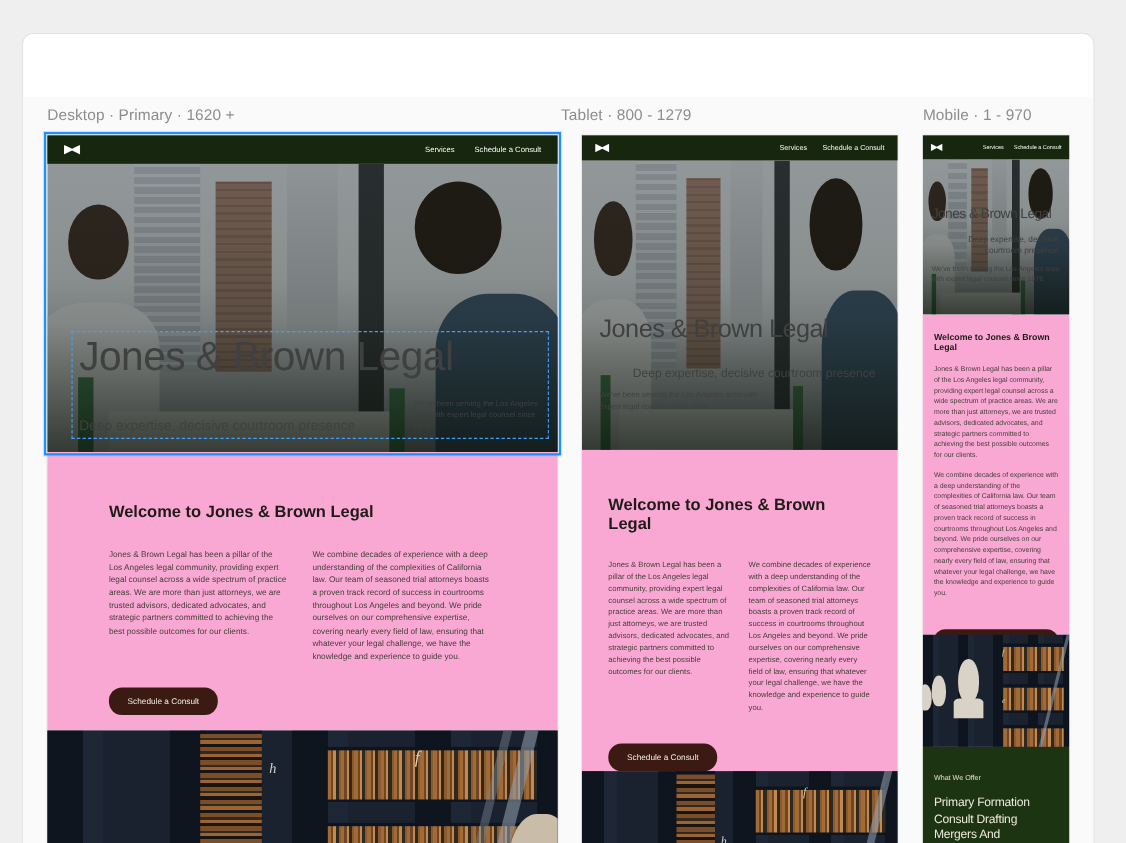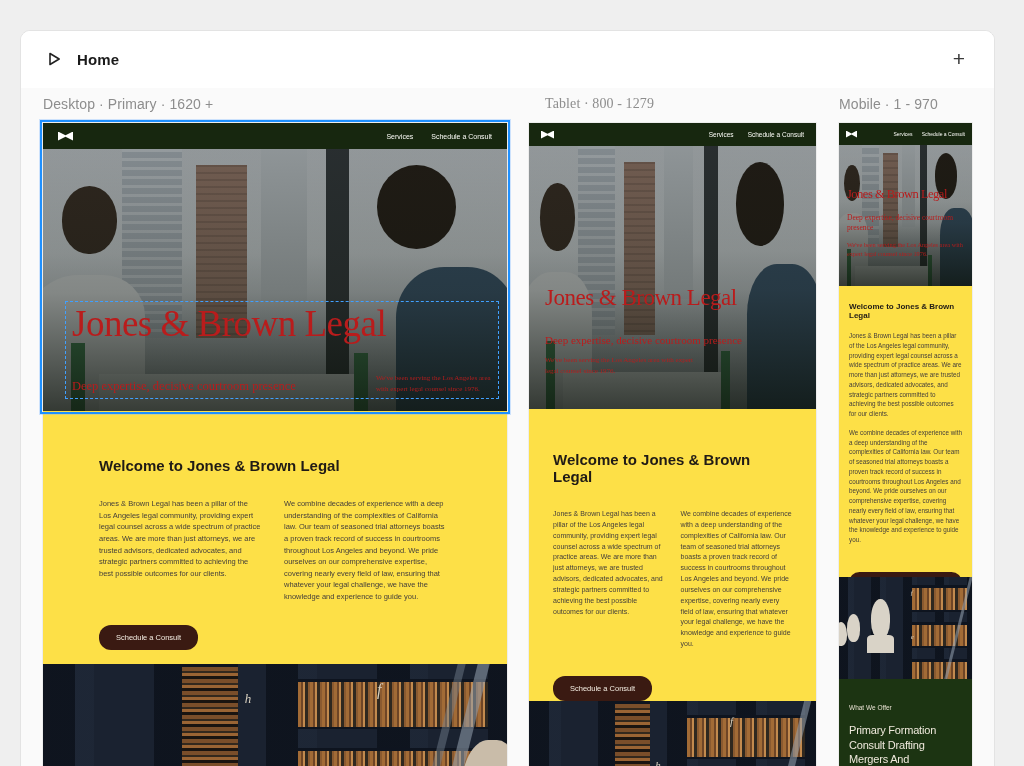--- a/index.html
+++ b/index.html
@@ -10,21 +10,21 @@
   .panel { position:absolute; left:20px; top:30px; width:975px; height:760px;
            background:#ffffff; border:1px solid #e3e3e3; border-radius:10px; overflow:hidden; }
   .topbar { height:56px; display:flex; align-items:center; padding:0 22px; background:#fff; }
   .play-btn { width:22px; height:22px; display:flex; align-items:center; justify-content:center; cursor:pointer; }
   .topbar-title { margin-left:12px; font-size:15px; font-weight:600; color:#1a1a1a; letter-spacing:.1px; }
   .add-btn { margin-left:auto; width:26px; height:26px; display:flex; align-items:center;
              justify-content:center; font-size:21px; font-weight:300; color:#3a3a3a; cursor:pointer; }
 
   .canvas { position:absolute; top:57px; left:0; right:0; bottom:0; background:#fafafa; }
   .bp-label { position:absolute; top:8px; font-size:14px; color:#8d8d8d; letter-spacing:.1px; cursor:default; }
-  .bp-desktop { left:22px; } .bp-tablet { left:524px;font-family:Liberation Serif, serif; } .bp-mobile { left:818px; }
+  .bp-desktop { left:22px; } .bp-tablet { left:489px; } .bp-mobile { left:818px; }
 
   
   .frame { position:absolute; top:35px; background:#fff; box-shadow:0 0 0 1px rgba(0,0,0,.05); }
   .frame.desktop { left:22px; width:464px; height:700px; }
   .frame.tablet  { left:508px; width:287px; height:700px; }
   .frame.mobile  { left:818px; width:133px; height:700px; }
 
   
   .nav { background:#17270f; display:flex; align-items:center; position:relative; z-index:2; }
   .desktop .nav { height:26px; padding:0 15px; }
@@ -60,45 +60,45 @@
      border-radius:45% 35% 0 0 / 40% 30% 0 0; }
   .pm-afro { position:absolute; right:11%; top:6%; width:17%; height:32%; background:#241d18; border-radius:50%; }
   .pm-body-r { position:absolute; right:-2%; bottom:0; width:26%; height:55%; background:#375068;
      border-radius:40% 40% 0 0 / 35% 35% 0 0; }
   .pm-table { position:absolute; left:12%; bottom:0; width:58%; height:14%; background:#d8dbdd; }
   .pm-chair1 { position:absolute; left:6%; bottom:0; width:3%; height:26%; background:#3e7a50; }
   .pm-chair2 { position:absolute; right:30%; bottom:0; width:3%; height:22%; background:#3e7a50; }
   .hero-shade { position:absolute; inset:0;
      background:linear-gradient(180deg, rgba(14,20,10,.22) 0%, rgba(14,20,10,.38) 55%, rgba(10,16,8,.78) 100%); }
 
-  .hero-text { position:absolute; z-index:3; color:#b91c1c;font-family:Liberation Serif, serif; }
+  .hero-text { position:absolute; z-index:3; color:#404040; }
   .desktop .hero-text { left:22px; right:8px; top:152px; bottom:12px;
      border:1px dashed #40a0ff; padding:3px 6px; }
   .site-title { font-weight:400; letter-spacing:-.5px; line-height:1.05; }
   .desktop .site-title { font-size:37px; }
   .tablet  .site-title { font-size:23px; }
   .mobile  .site-title { font-size:12.5px; }
   .desktop .hero-bottom { position:absolute; left:6px; right:6px; bottom:4px;
      display:flex; justify-content:space-between; align-items:flex-end; }
-  .tagline { font-size:12.5px; }
+  .tagline { font-size:12.5px;text-align:right; }
   .tablet .tagline { font-size:11px; margin-top:24px; }
   .mobile .tagline { font-size:7.5px; margin-top:12px; width:95%; line-height:1.3; }
   .since { font-size:7px; line-height:1.5; width:116px; opacity:.95; }
   .tablet .since { margin-top:9px; width:150px; }
   .mobile .since { margin-top:7px; width:98%; font-size:6.3px; line-height:1.45; }
   .tablet .hero-text { left:16px; top:140px; right:20px; }
   .mobile .hero-text { left:8px; top:43px; right:4px; }
 
   
   .selection-ring { position:absolute; left:-3px; top:-3px; width:470px; height:294px;
      border:2.5px solid #1e90ff; z-index:6; pointer-events:none;
      box-shadow:0 0 0 1px rgba(120,180,255,.35); }
 
   
-  .welcome { background:#fde047; }
+  .welcome { background:#f9a8d4; }
   .desktop .welcome { height:253px; padding:46px 60px 0 56px; }
   .tablet  .welcome { height:292px; padding:42px 24px 0; }
   .mobile  .welcome { height:291px; padding:16px 10px 0; }
   .welcome-heading { color:#201b16; font-weight:700; }
   .desktop .welcome-heading { font-size:15px; margin-bottom:24px; }
   .tablet  .welcome-heading { font-size:15px; margin-bottom:24px; }
   .mobile  .welcome-heading { font-size:8px; margin-bottom:11px; }
   .cols { display:flex; }
   .desktop .cols { gap:22px; }
   .tablet  .cols { gap:16px; }
@@ -142,29 +142,20 @@
   
   .offer { background:#1c3412; padding:25px 10px 20px; }
   .offer-label { color:#e6dfd0; font-size:6.5px; margin-bottom:12px; }
   .offer-item { color:#efe9dc; font-size:11px; line-height:1.32; font-weight:400; letter-spacing:-.2px; }
 </style>
 </head>
 <body>
 
 <div class="panel">
 
-  <div class="topbar">
-    <div class="play-btn">
-      <svg width="16" height="16" viewBox="0 0 14 14">
-        <path d="M3.5 2.2 L11.5 7 L3.5 11.8 Z" fill="none" stroke="#222" stroke-width="1.4" stroke-linejoin="round"></path>
-      </svg>
-    </div>
-    <div class="topbar-title">Home</div>
-    <div class="add-btn">+</div>
-  </div>
 
   <div class="canvas">
 
     <div class="bp-label bp-desktop">Desktop · Primary · 1620 +</div>
     <div class="bp-label bp-tablet">Tablet · 800 - 1279</div>
     <div class="bp-label bp-mobile">Mobile · 1 - 970</div>
 
     <div class="frame desktop">
       <div class="selection-ring"></div>
 

